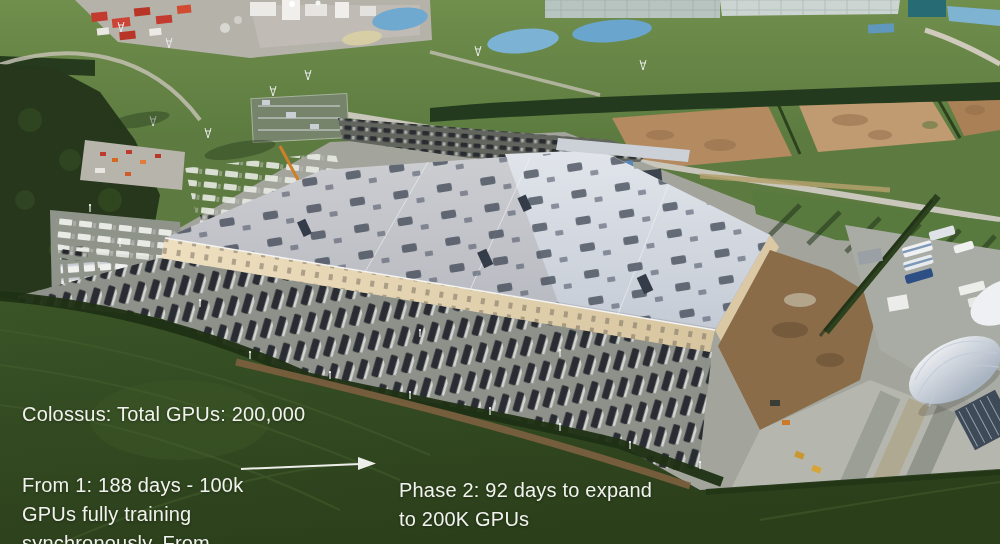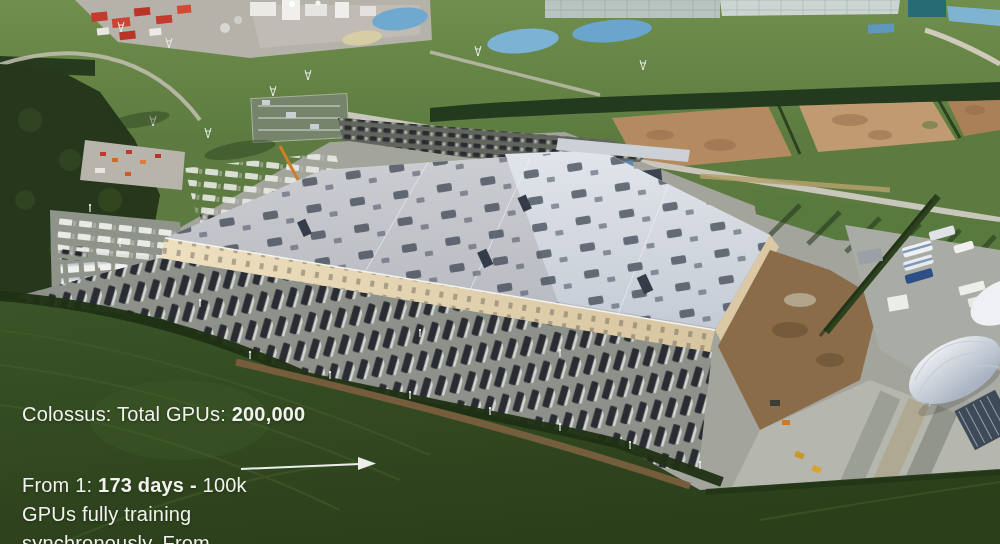--- a/index.html
+++ b/index.html
@@ -3,21 +3,21 @@
 <meta charset="utf-8">
 <style>
   html,body{margin:0;padding:0;background:#000;}
   .stage{position:relative;width:1000px;height:544px;overflow:hidden;
          font-family:"Liberation Sans","DejaVu Sans",sans-serif;}
   .photo{position:absolute;left:0;top:0;width:1000px;height:544px;display:block;}
   .captions{position:absolute;left:0;top:0;width:1000px;height:544px;pointer-events:none;}
   .cap{position:absolute;color:#f2f3ee;font-size:20px;font-weight:400;
        white-space:pre-line;letter-spacing:.2px;
        text-shadow:0 1px 3px rgba(0,0,0,.35);}
-  .cap b{font-weight:700;}
+  .cap b{font-weight:400;}
   .cap.total{left:22px;top:380px;}
   .cap.phase1{left:22px;top:442px;width:252px;line-height:29px;}
   .cap.phase2{left:399px;top:447px;width:300px;line-height:29px;}
   .arrow{position:absolute;left:238px;top:452px;}
 </style>
 </head>
 <body>
 
 <div class="stage">
 
@@ -340,26 +340,30 @@
         <use href="#pole" x="90" y="205"></use>
   </g>
 </svg>
 
 <div class="captions">
   <div class="cap total">
     <span>Colossus: Total GPUs: </span><b>200,000</b>
   </div>
 
   <div class="cap phase1">
-    <span>From 1: </span><b>173 days -</b><span> 100k
+    <span>From 1: </span><b>188 days -</b><span> 100k
 GPUs fully training
 synchronously. From
 scratch.</span>
   </div>
 
   <svg class="arrow" width="150" height="28" viewBox="0 0 150 28">
     <line x1="3" y1="17" x2="122" y2="12" stroke="#edeee9" stroke-width="2"></line>
     <path d="M120,5 L138,11.5 L120,18 Z" fill="#edeee9"></path>
   </svg>
 
+  <div class="cap phase2">
+    <span>Phase 2: </span><b>92 days</b><span> to expand
+to 200K GPUs</span>
+  </div>
 </div>
 
 </div>
 
 </body></html>

